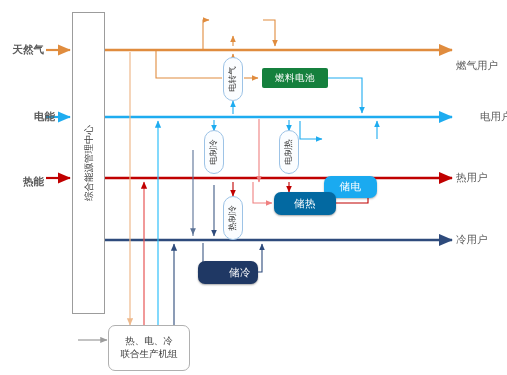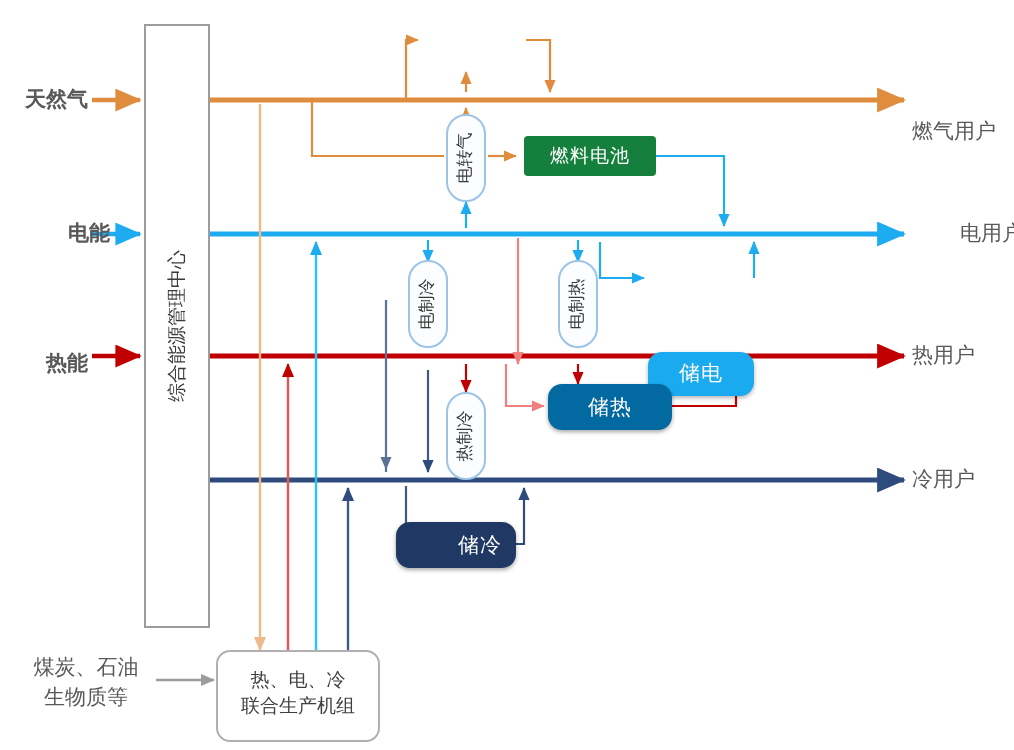--- a/index.html
+++ b/index.html
@@ -175,23 +175,19 @@
   </div>
 
   <div class="vbox" style="left:279px;top:130px;width:20px;height:44px;">
     <span>电制热</span>
   </div>
 
   <div class="vbox" style="left:223px;top:196px;width:20px;height:44px;">
     <span>热制冷</span>
   </div>
 
-  <div class="src" style="left:8px;top:327px;width:70px;">
-    <div>煤炭、石油</div>
-    <div>生物质等</div>
-  </div>
 
   <div class="cchp" style="left:108px;top:325px;width:80px;height:44px;">
     <div>热、电、冷</div>
     <div>联合生产机组</div>
   </div>
 
 </div>
 
 </body></html>

